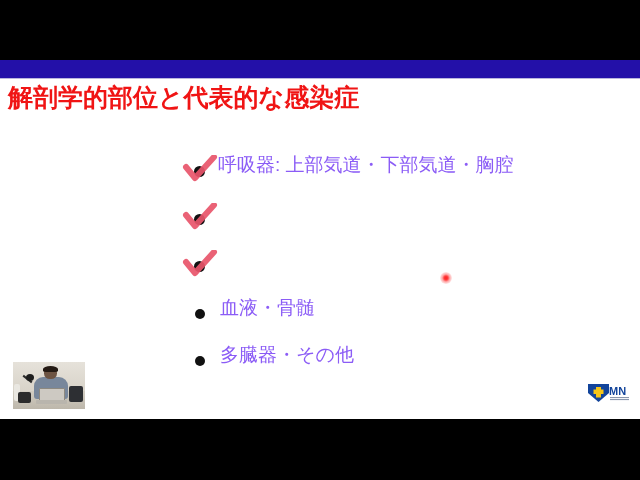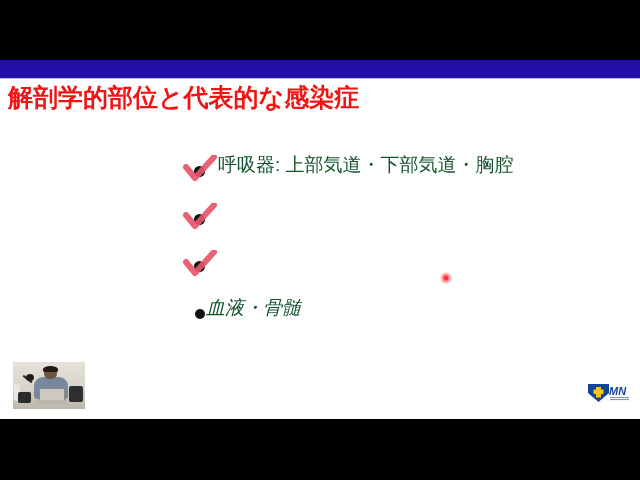--- a/index.html
+++ b/index.html
@@ -103,27 +103,26 @@
     top: -3px;
     width: 36px;
     height: 30px;
     pointer-events: none;
   }
   .bullet-text {
     position: absolute;
     left: 35px;
     top: 0px;
     font-size: 19px;
-    color: #14532d;
+    color: #8b5cf6;
     white-space: nowrap;
     line-height: 26px;
   }
   .bullet-row.plain .bullet-text {
-    left: 23px;
-    font-style: italic;
+    left: 37px;
   }
 
   
   #laser-pointer {
     position: absolute;
     left: 440px;
     top: 212px;
     width: 12px;
     height: 12px;
     border-radius: 50%;
@@ -228,21 +227,20 @@
     border-radius: 2px;
   }
 
   
   #brand-logo {
     position: absolute;
     left: 587px;
     top: 322px;
     width: 44px;
     height: 22px;
-    font-style: italic;
   }
   #brand-logo svg { display: block; }
 </style>
 </head>
 <body>
 
 <div id="player-stage">
 
   <div id="slide">
 
@@ -281,20 +279,26 @@
         </div>
       </div>
 
       <div class="bullet-row plain">
         <div class="bullet-marker">
           <div class="bullet-dot"></div>
         </div>
         <div class="bullet-text">血液・骨髄</div>
       </div>
 
+      <div class="bullet-row plain">
+        <div class="bullet-marker">
+          <div class="bullet-dot"></div>
+        </div>
+        <div class="bullet-text">多臓器・その他</div>
+      </div>
 
     </div>
 
     <div id="laser-pointer"></div>
 
     <div id="webcam-inset">
       <div class="wc-wall"></div>
       <div class="wc-desk"></div>
       <div class="wc-bottle"></div>
       <div class="wc-body"></div>

